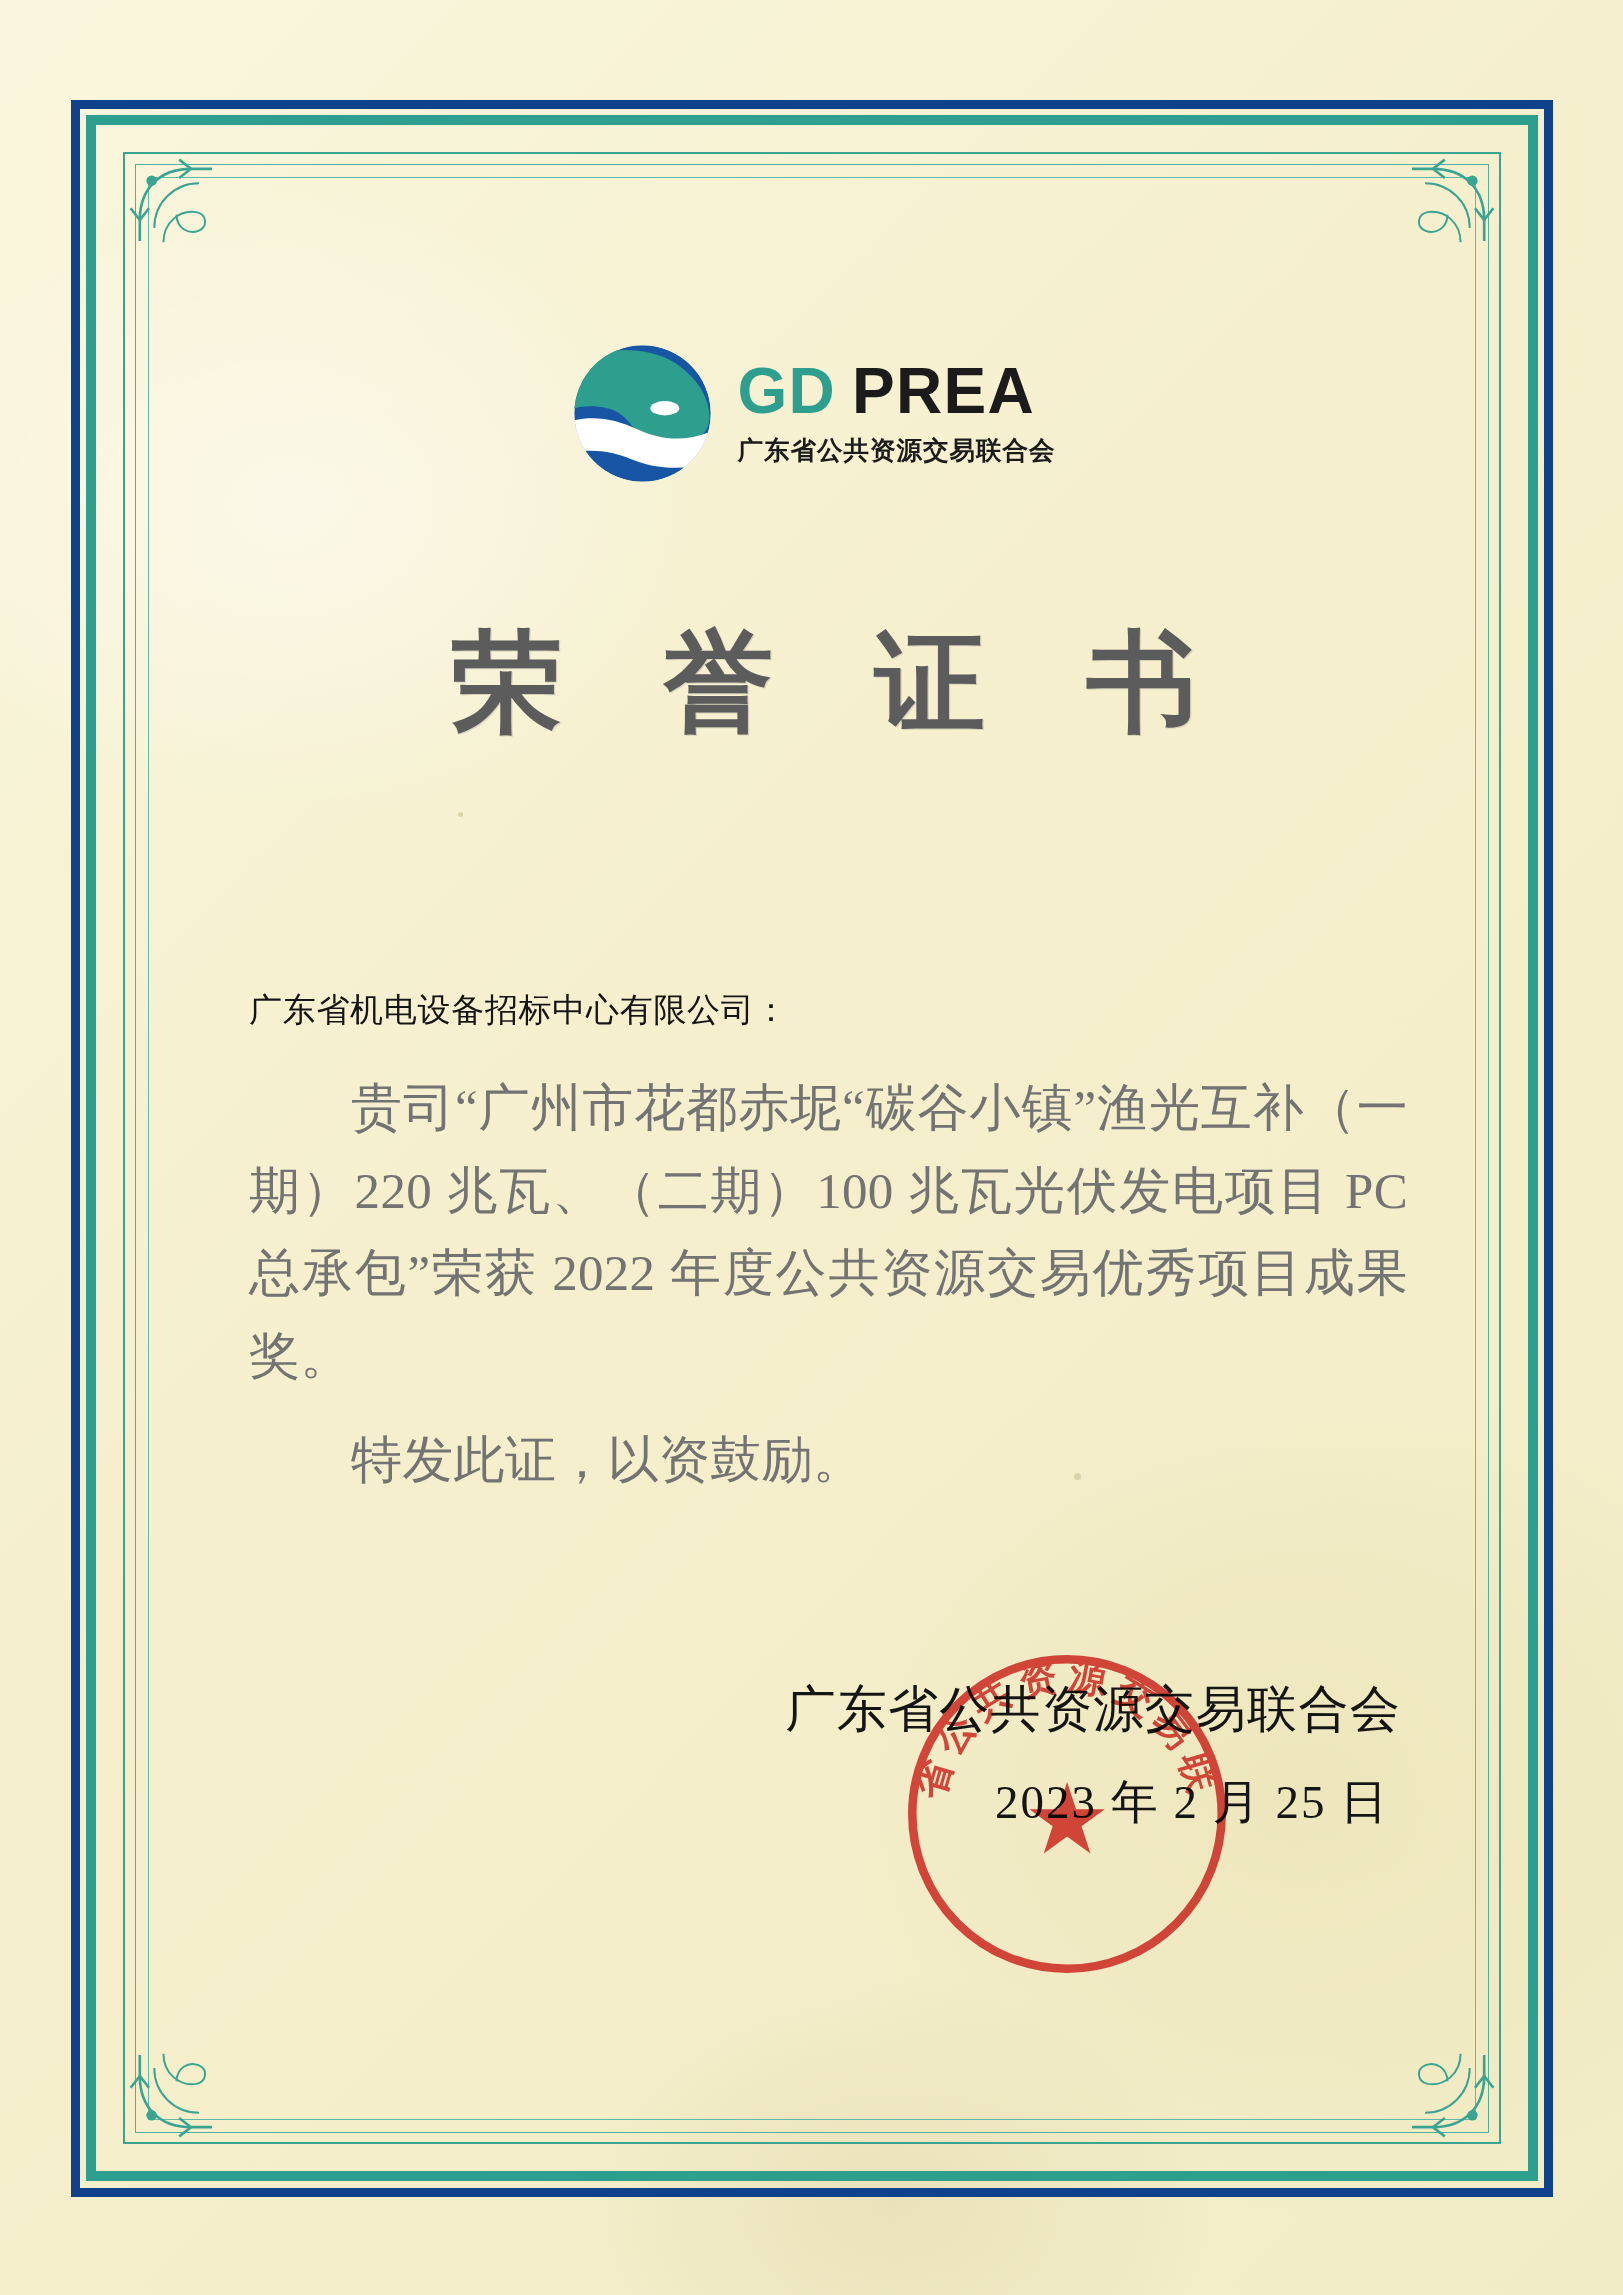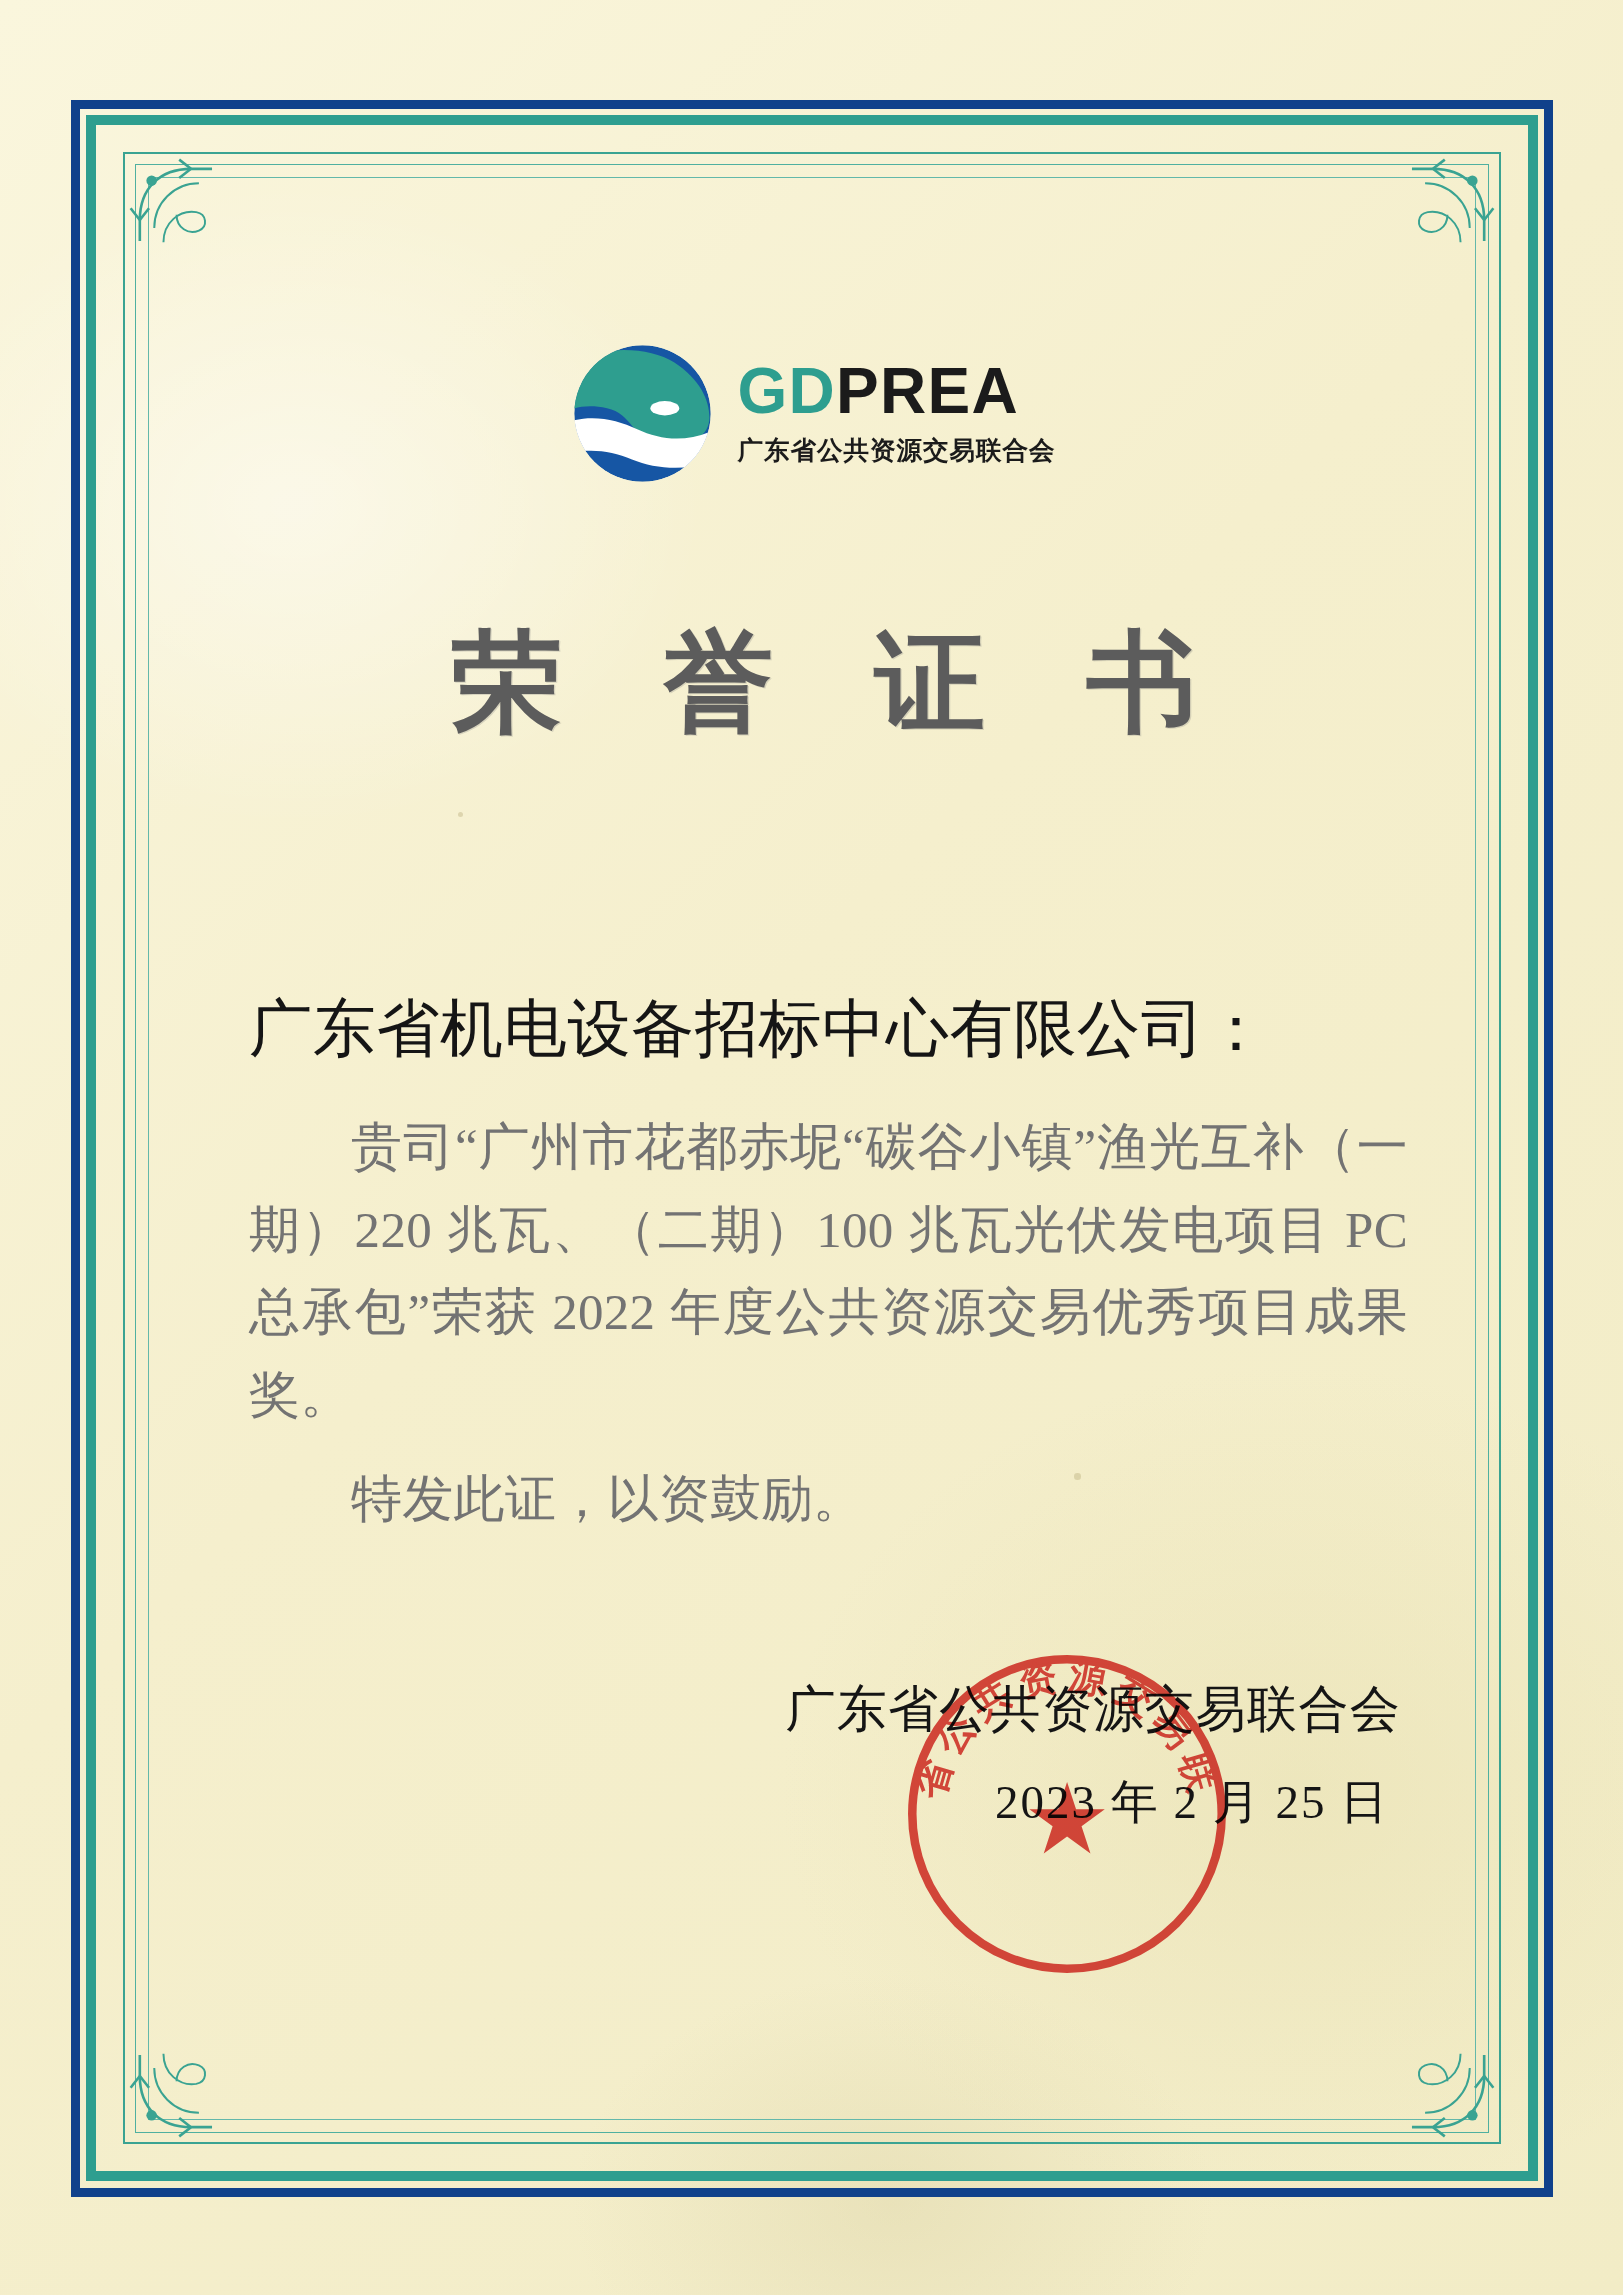--- a/index.html
+++ b/index.html
@@ -111,21 +111,21 @@
   .logo-acronym {
     font-family: "Liberation Sans", sans-serif;
     font-weight: 700;
     font-size: 64px;
     letter-spacing: 1.3px;
     line-height: 1.02;
     color: #1a1a1a;
     display: flex;
   }
   .logo-acronym .gd { color: #2e9e8f; }
-  .logo-acronym .prea { color: #1b1b1b; }
+  .logo-acronym .prea { color: #1b1b1b; margin-left: 16px; }
   .logo-sub {
     font-family: "Liberation Sans", sans-serif;
     font-weight: 700;
     font-size: 25.5px;
     letter-spacing: 1px;
     color: #1b1b1b;
     margin-top: 7.9px;
   }
 
   
@@ -146,21 +146,21 @@
   }
 
   
   .body-block {
     position: absolute;
     left: 249px;
     right: 216px;
     top: 989px;
   }
   .salutation {
-    font-size: 63px;
+    font-size: 33px;
     color: #151515;
     letter-spacing: 0.7px;
     line-height: 1.3;
     margin-bottom: 35px;
   }
   .para {
     font-size: 51px;
     color: #737373;
     line-height: 1.62;
     text-align: justify;

